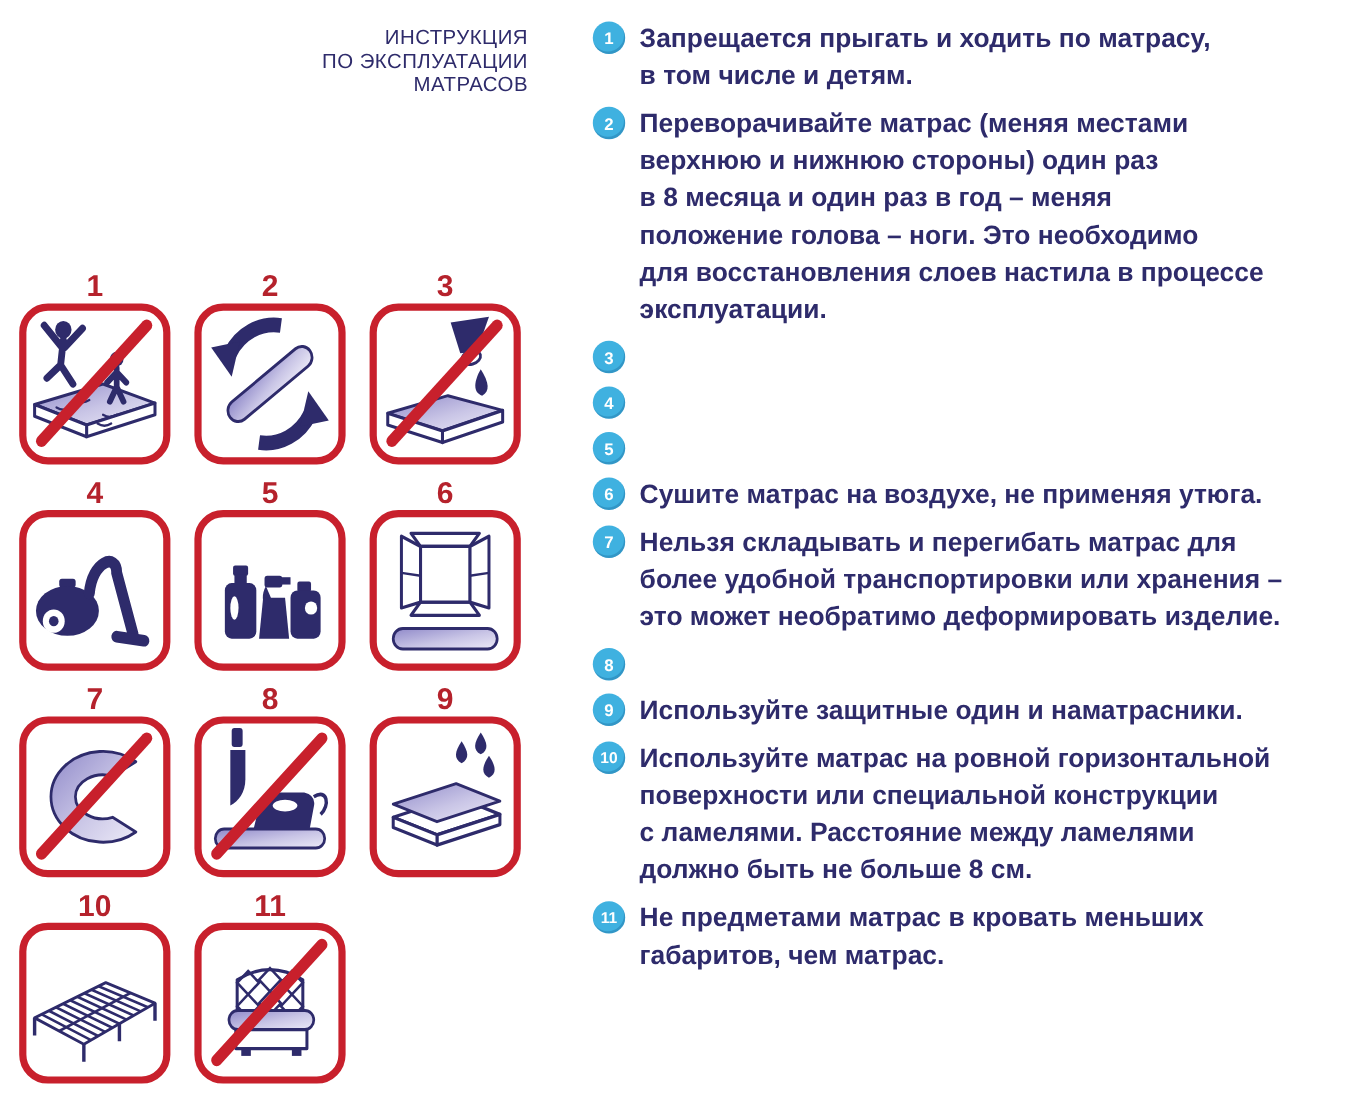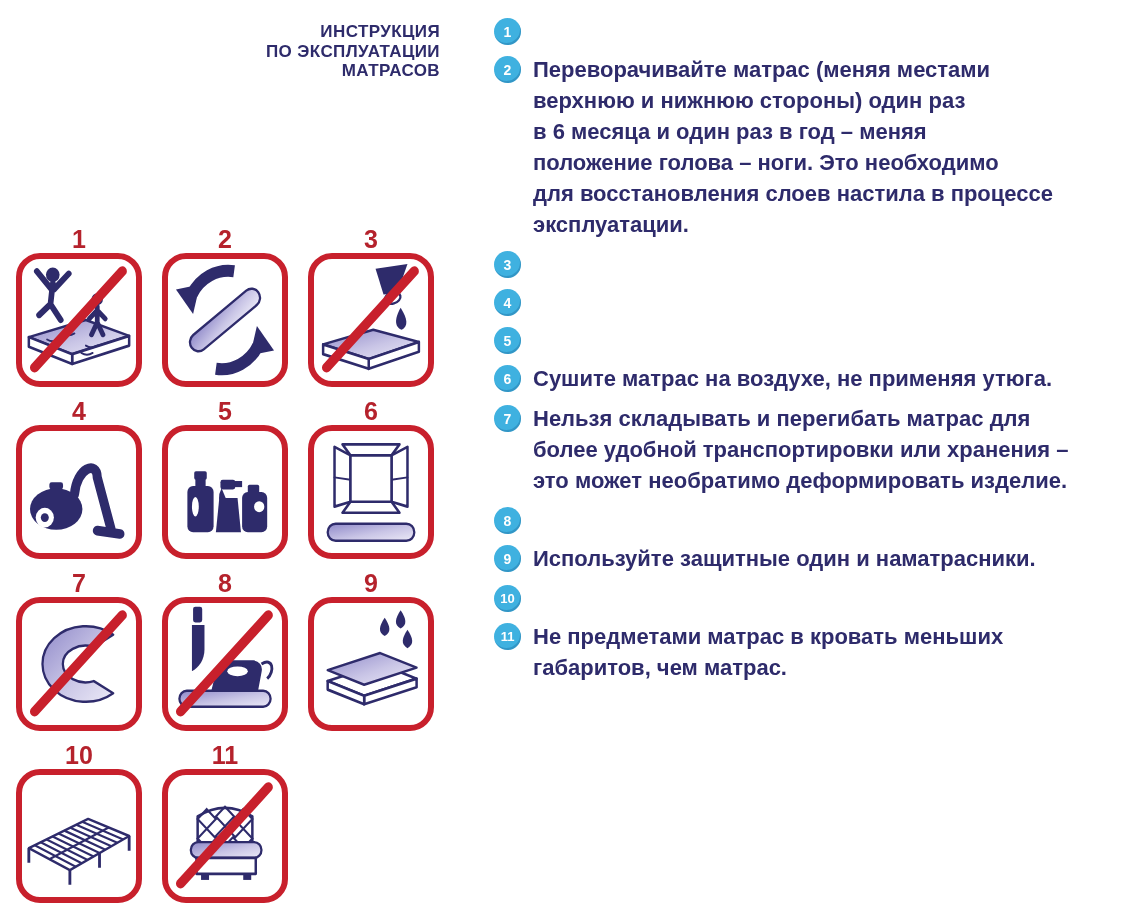--- a/index.html
+++ b/index.html
@@ -2,21 +2,21 @@
 <html style="--navy: #2e2b6b; --red: #c8202c; --numred: #b5222c; --blue: #3fb1e0;"><head>
 <meta charset="utf-8">
 <style>
   :root{
     --navy:#2e2b6b; --red:#c8202c; --numred:#b5222c; --blue:#3fb1e0;
   }
   html,body{margin:0;padding:0;background:#fff;}
   .page{position:relative;width:1127px;height:918px;background:#fff;overflow:hidden;
         font-family:"Liberation Sans",sans-serif;}
   .title{position:absolute;left:150px;top:22px;width:290px;margin:0;text-align:right;
-         font-size:17px;line-height:19.5px;font-weight:bold;letter-spacing:.4px;
+         font-size:17px;line-height:19.5px;font-weight:normal;letter-spacing:.4px;
          color:var(--navy);white-space:pre;}
   
   .grid{position:absolute;left:16px;top:226px;display:grid;
         grid-template-columns:repeat(3,126px);column-gap:20px;row-gap:11px;}
   .cell{display:flex;flex-direction:column;align-items:center;}
   .picto-number{font-size:25px;font-weight:bold;color:var(--numred);line-height:27px;}
   .tile{width:126px;height:134px;border:6px solid var(--red);border-radius:24px;
         background:#fff;box-sizing:border-box;overflow:hidden;}
   .tile svg{width:100%;height:100%;display:block;}
   
@@ -209,26 +209,28 @@
             <rect class="nf" x="29" y="81" width="7" height="5"></rect>
             <rect class="nf" x="66" y="81" width="7" height="5"></rect>
             <line class="slash" x1="88" y1="10" x2="11" y2="89"></line>
           </svg>
         </div>
       </div>
     </div>
   <div class="list" id="list">
       <div class="item">
         <div class="badge">1</div>
+        <div class="text">Запрещается прыгать и ходить по матрасу,
+в том числе и детям.</div>
       </div>
       <div class="item">
         <div class="badge">2</div>
         <div class="text">Переворачивайте матрас (меняя местами
 верхнюю и нижнюю стороны) один раз
-в 6 месяца и один раз в год – меняя
+в 8 месяца и один раз в год – меняя
 положение голова – ноги. Это необходимо
 для восстановления слоев настила в процессе
 эксплуатации.</div>
       </div>
       <div class="item">
         <div class="badge">3</div>
       </div>
       <div class="item">
         <div class="badge">4</div>
       </div>
@@ -247,20 +249,24 @@
       </div>
       <div class="item">
         <div class="badge">8</div>
       </div>
       <div class="item">
         <div class="badge">9</div>
         <div class="text">Используйте защитные один и наматрасники.</div>
       </div>
       <div class="item">
         <div class="badge two">10</div>
+        <div class="text">Используйте матрас на ровной горизонтальной
+поверхности или специальной конструкции
+с ламелями. Расстояние между ламелями
+должно быть не больше 8 см.</div>
       </div>
       <div class="item">
         <div class="badge two">11</div>
         <div class="text">Не предметами матрас в кровать меньших
 габаритов, чем матрас.</div>
       </div>
     </div>
 </div>
 
 </body></html>

